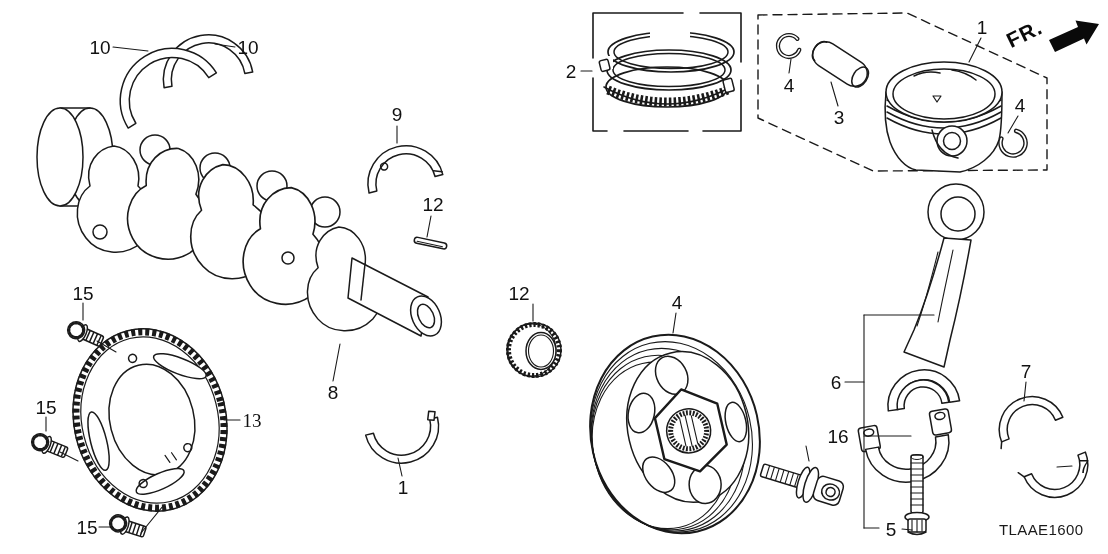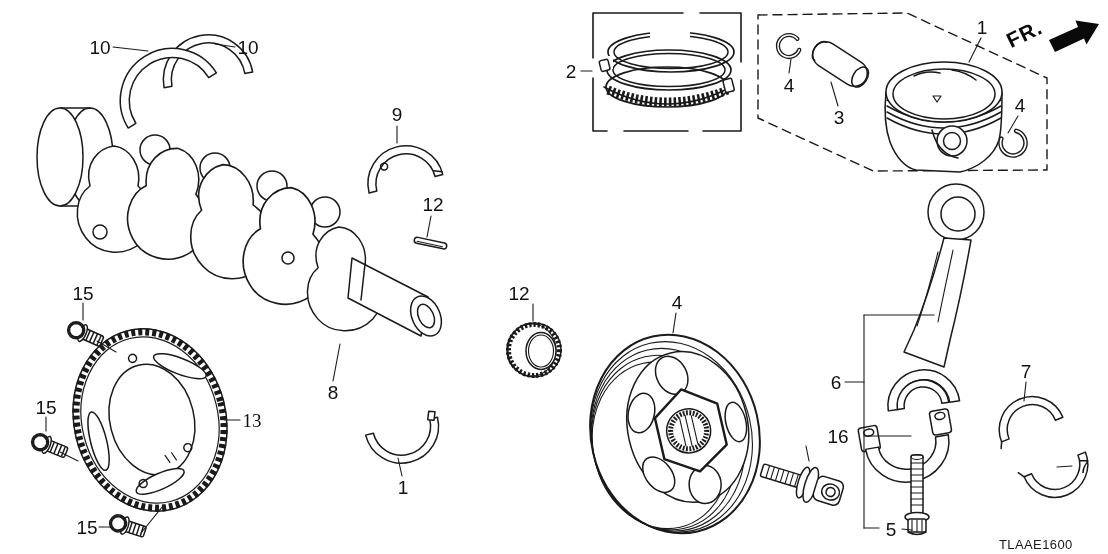--- a/index.html
+++ b/index.html
@@ -12,23 +12,22 @@
     position:absolute;transform:translate(-50%,-50%);
     font-size:19px;line-height:1;color:#111;white-space:nowrap;
     font-family:"Liberation Sans", sans-serif;
   }
   .fr-label{
     position:absolute;left:1008px;top:30px;font-size:21px;font-weight:bold;
     color:#0a0a0a;transform:rotate(-26deg);transform-origin:left center;
     letter-spacing:1px;
   }
   .diagram-code{
-    position:absolute;left:999px;top:521px;font-size:13px;color:#1a1a1a;
+    position:absolute;left:999px;top:521px;font-size:15px;color:#1a1a1a;
     letter-spacing:0.4px;
-    margin-top:16px;
   }
 </style>
 </head>
 <body>
 
 <div class="stage">
 
   <svg class="draw" width="1108" height="554" viewBox="0 0 1108 554">
     <defs>
       <path id="web" d="M0,-46 C16,-44 28,-26 24,-6 C40,8 44,34 28,50 C10,66 -16,62 -28,46 C-42,28 -38,4 -24,-6 C-30,-28 -16,-44 0,-46 Z"></path>

